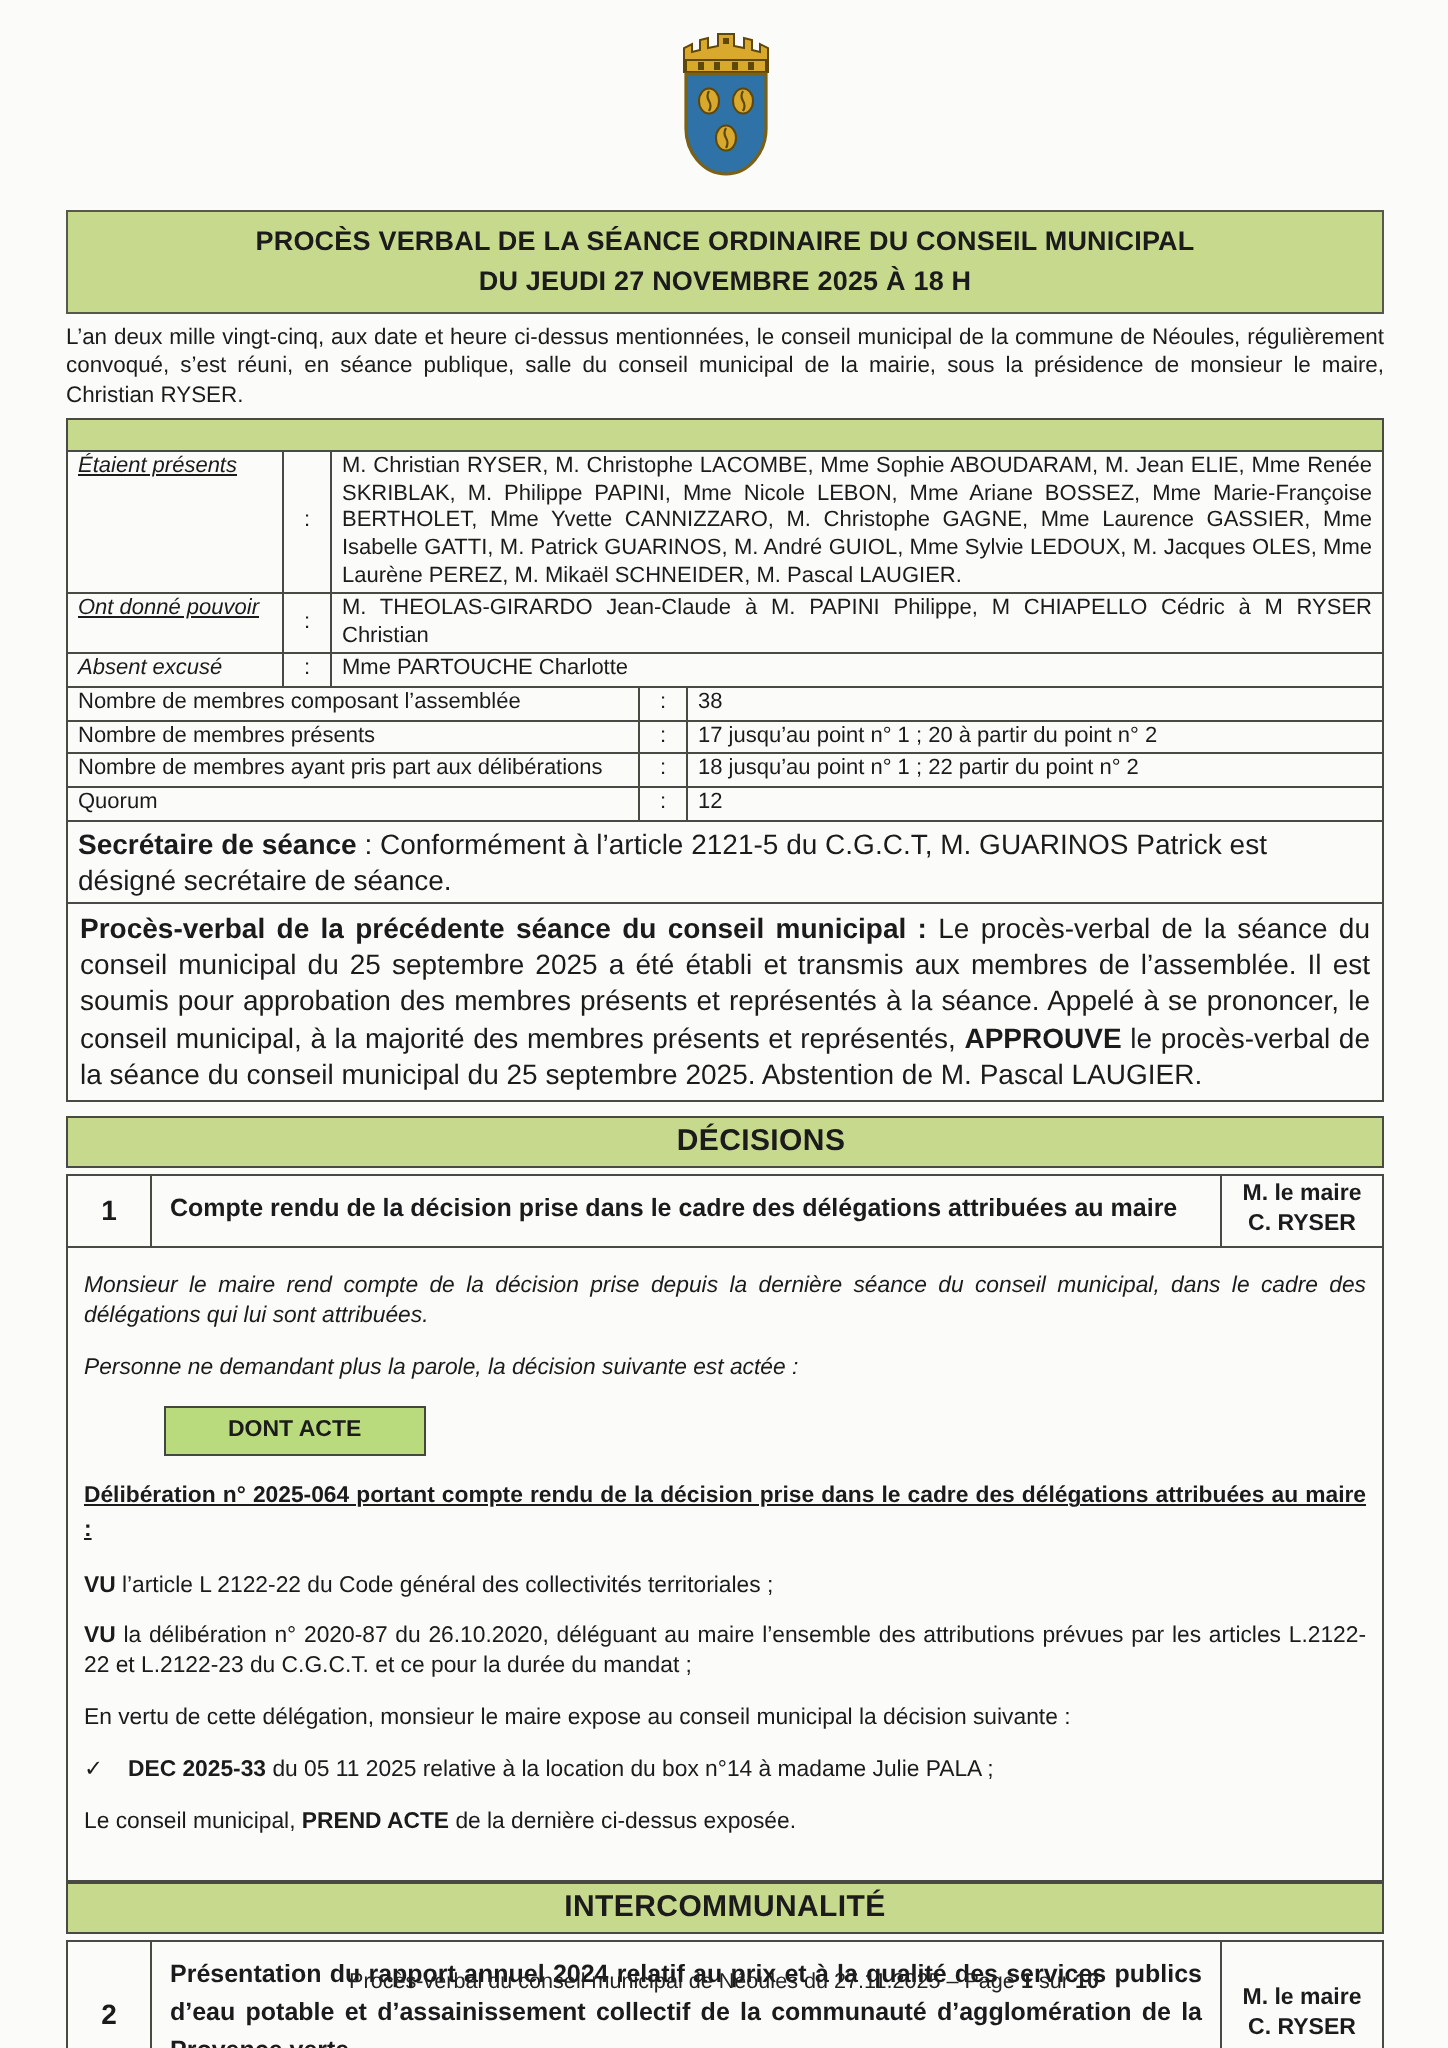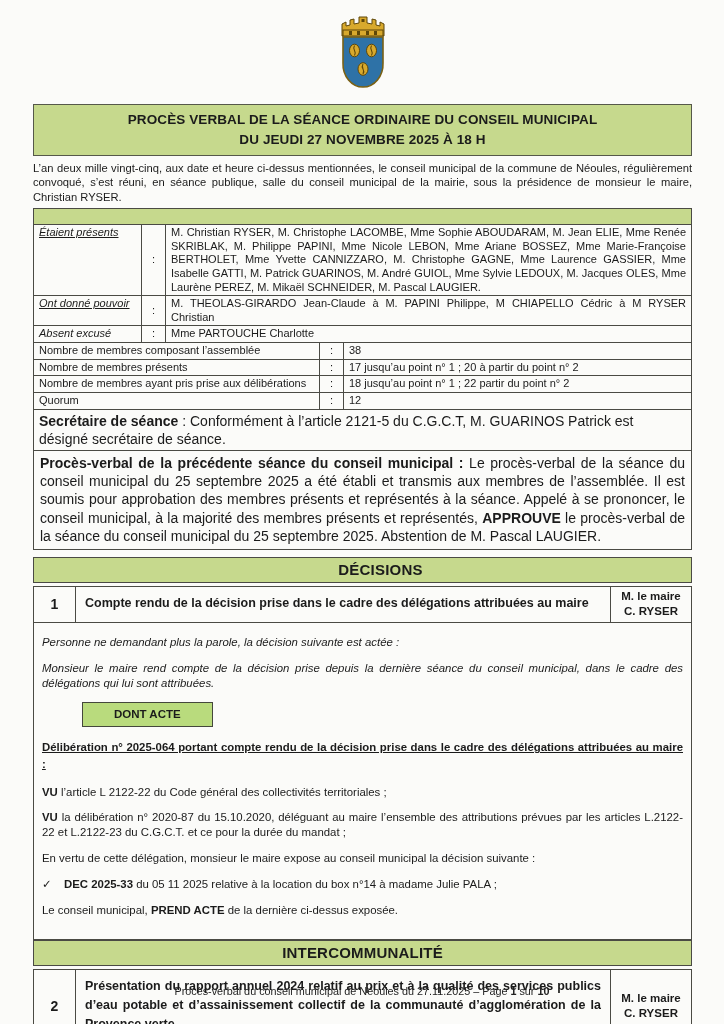--- a/index.html
+++ b/index.html
@@ -155,21 +155,21 @@
         <div class="cell" style="border-right:1px solid #4a4a44;">Nombre de membres composant l’assemblée</div>
         <div class="cell sep">:</div>
         <div class="cell">38</div>
       </div>
       <div class="cnt-row">
         <div class="cell" style="border-right:1px solid #4a4a44;">Nombre de membres présents</div>
         <div class="cell sep">:</div>
         <div class="cell">17 jusqu’au point n° 1 ; 20 à partir du point n° 2</div>
       </div>
       <div class="cnt-row">
-        <div class="cell" style="border-right:1px solid #4a4a44;">Nombre de membres ayant pris prise aux délibérations</div>
+        <div class="cell" style="border-right:1px solid #4a4a44;">Nombre de membres ayant pris part aux délibérations</div>
         <div class="cell sep">:</div>
         <div class="cell">18 jusqu’au point n° 1 ; 22 partir du point n° 2</div>
       </div>
       <div class="cnt-row">
         <div class="cell" style="border-right:1px solid #4a4a44;">Quorum</div>
         <div class="cell sep">:</div>
         <div class="cell">12</div>
       </div>
 
       <div class="full-row">
@@ -187,26 +187,26 @@
     <div class="item-table">
       <div class="item-row">
         <div class="num">1</div>
         <div class="ttl">Compte rendu de la décision prise dans le cadre des délégations attribuées au maire</div>
         <div class="who">
           <span>M. le maire</span>
           <span>C. RYSER</span>
         </div>
       </div>
       <div class="item-body">
+        <p class="ital">Monsieur le maire rend compte de la décision prise depuis la dernière séance du conseil municipal, dans le cadre des délégations qui lui sont attribuées.</p>
         <p class="ital">Personne ne demandant plus la parole, la décision suivante est actée :</p>
-        <p class="ital">Monsieur le maire rend compte de la décision prise depuis la dernière séance du conseil municipal, dans le cadre des délégations qui lui sont attribuées.</p>
         <span class="dont-acte">DONT ACTE</span>
         <p class="delib-head">Délibération n° 2025-064 portant compte rendu de la décision prise dans le cadre des délégations attribuées au maire :</p>
         <p class="vu"><b class="inl">VU</b><span> l’article L 2122-22 du Code général des collectivités territoriales ;</span></p>
-        <p class="vu"><b class="inl">VU</b><span> la délibération n° 2020-87 du 15.10.2020, déléguant au maire l’ensemble des attributions prévues par les articles L.2122-22 et L.2122-23 du C.G.C.T. et ce pour la durée du mandat ;</span></p>
+        <p class="vu"><b class="inl">VU</b><span> la délibération n° 2020-87 du 26.10.2020, déléguant au maire l’ensemble des attributions prévues par les articles L.2122-22 et L.2122-23 du C.G.C.T. et ce pour la durée du mandat ;</span></p>
         <p class="envertu">En vertu de cette délégation, monsieur le maire expose au conseil municipal la décision suivante :</p>
         <p class="decline">
           <span class="chk">✓</span><b class="inl">DEC 2025-33</b><span> du 05 11 2025 relative à la location du box n°14 à madame Julie PALA ;</span>
         </p>
         <p class="prend">
           <span>Le conseil municipal, </span><b class="inl">PREND ACTE</b><span> de la dernière ci-dessus exposée.</span>
         </p>
       </div>
     </div>
 

